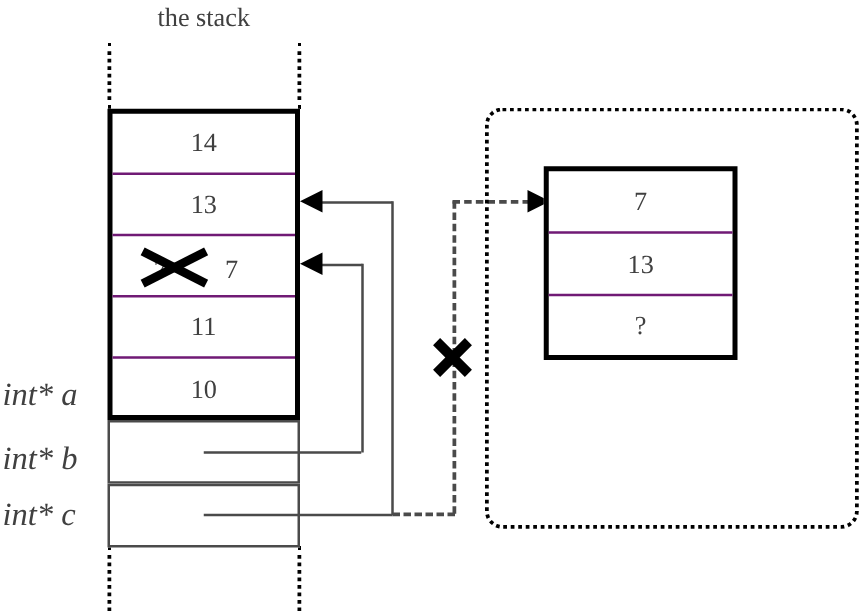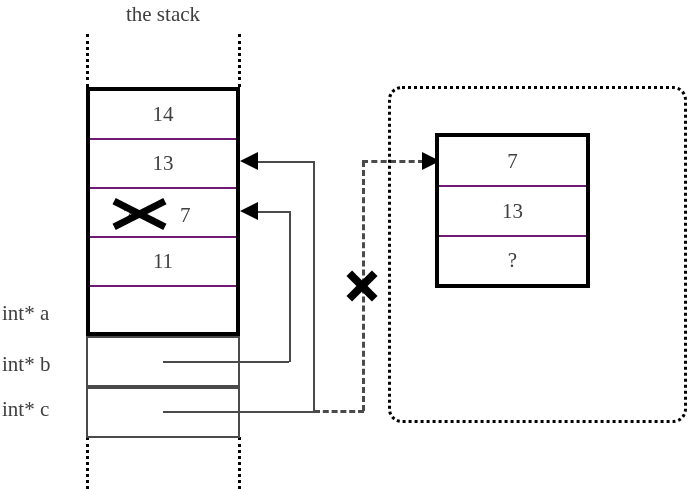--- a/index.html
+++ b/index.html
@@ -97,23 +97,24 @@
     position: absolute;
     width: 0; height: 0;
     border-top: 9px solid transparent;
     border-bottom: 9px solid transparent;
     border-left: 18px solid #000000;
   }
 
   
   .var-label {
     position: absolute;
-    font-size: 21px;
+    font-size: 26px;
     white-space: nowrap;
     line-height: 1;
+    font-style: italic;
   }
 
   
   .struck-wrap {
     position: absolute;
     left: 0; top: 0; right: 0; bottom: 0;
     display: block;
   }
   .struck-val {
     position: absolute;
@@ -181,20 +182,23 @@
             <span class="s2"></span>
         </span>
         <span class="new-val" style="left:90px; top:16px;">7</span>
       </div>
     </div>
 
     <div class="cell" style="top:147px; height:49px;">
       <span>11</span>
     </div>
 
+    <div class="cell last" style="top:196px; height:49px;">
+      <span>10</span>
+    </div>
   </div>
 
   <div class="thin-box" style="left:86px; top:336px; width:154px; height:51px;"></div>
   <div class="thin-box" style="left:86px; top:387px; width:154px; height:51px;"></div>
 
   <div class="var-label" style="left:2px; top:303px;">int* a</div>
   <div class="var-label" style="left:2px; top:354px;">int* b</div>
   <div class="var-label" style="left:2px; top:399px;">int* c</div>
 
   <div class="hline" style="left:163px; top:361px; width:126px;"></div>

